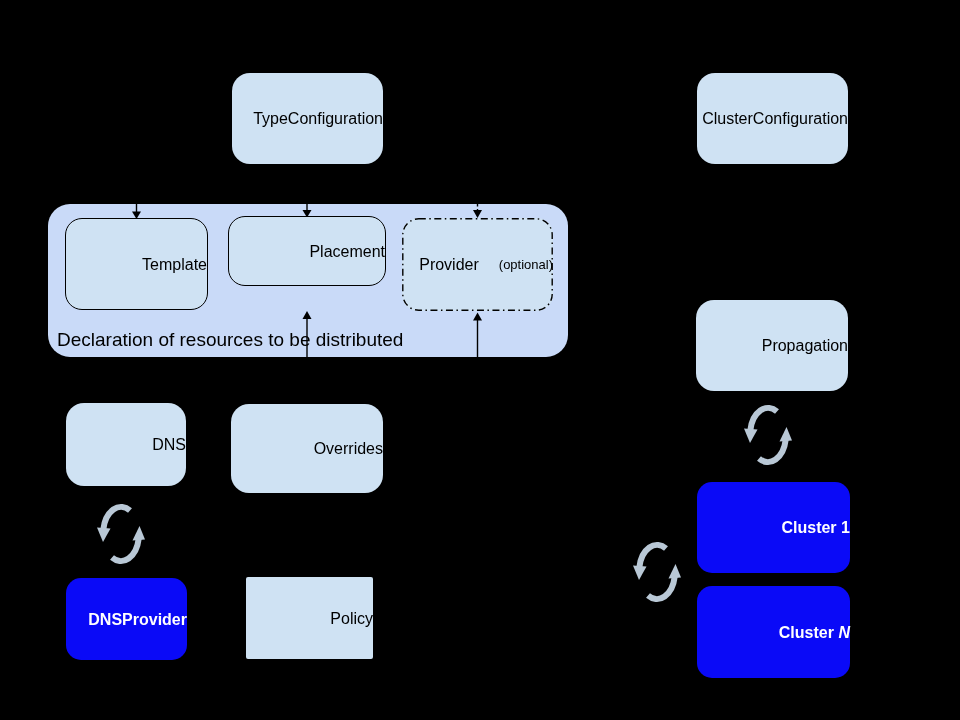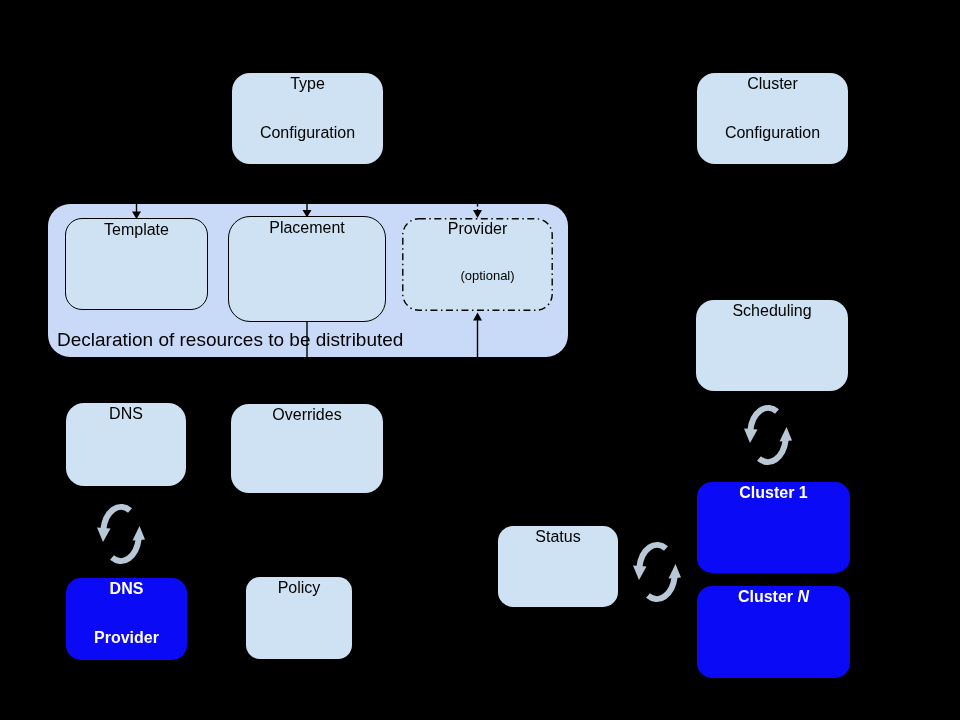--- a/index.html
+++ b/index.html
@@ -41,29 +41,28 @@
   .overlay{
     position:absolute;left:0;top:0;width:960px;height:720px;
     pointer-events:none;
   }
   .arrow-line{stroke:var(--arrow-color);stroke-width:1.4;fill:none;}
   .arrow-line.dashed{stroke-dasharray:3 2.5;}
   .arrow-head{fill:var(--arrow-color);stroke:none;}
   
   .box{
     position:absolute;
-    display:flex;flex-direction:column;
-    align-items:center;justify-content:flex-start;
+    display:flex;
+    align-items:center;justify-content:flex-end;
     text-align:center;
     background:var(--box-fill);
     color:var(--text-dark);
     border-radius:18px;
     font-size:16px;line-height:21px;
     box-sizing:border-box;
-    gap:28px;
   }
   .box.bordered{
     border:1.4px solid var(--arrow-color);
     border-radius:17px;
   }
   .box.blue{
     background:var(--highlight-fill);
     color:var(--text-light);
     font-weight:bold;
     border-radius:15px;
@@ -74,26 +73,26 @@
   .label-row .suffix{margin-left:4.5px;}
   .dashborder{position:absolute;left:0;top:0;width:100%;height:100%;}
   .dash-rect{
     fill:none;stroke:var(--arrow-color);stroke-width:1.4;
     stroke-dasharray:7 3.5 1.5 3.5;
   }
   
   #type-config{left:232px;top:73px;width:151px;height:91px;}
   #cluster-config{left:697px;top:73px;width:151px;height:91px;}
   #template{left:65px;top:218px;width:143px;height:92px;}
-  #placement{left:228px;top:216px;width:158px;height:106px;border-radius:22px;}
+  #placement{left:228px;top:216px;width:158px;height:70px;}
   #overrides{left:402px;top:218px;width:151px;height:93px;border-radius:16px;}
   #dns{left:66px;top:403px;width:120px;height:83px;}
   #scheduling{left:231px;top:404px;width:152px;height:89px;}
   #dns-provider{left:66px;top:578px;width:121px;height:82px;}
-  #policy{left:246px;top:577px;width:106px;height:82px;border-radius:14px;}
+  #policy{left:246px;top:577px;width:127px;height:82px;border-radius:2px;}
   #propagation{left:696px;top:300px;width:152px;height:91px;}
   #status{left:498px;top:526px;width:120px;height:81px;border-radius:15px;}
   #cluster-1{left:697px;top:482px;width:153px;height:91px;}
   #cluster-n{left:697px;top:586px;width:153px;height:92px;}
   
   .sync{position:absolute;width:52px;height:74px;}
   #dns-sync{left:95px;top:497px;}
   #propagation-sync{left:742px;top:398px;}
   #status-sync{left:631px;top:535px;}
   .sync-path{stroke:var(--sync-color);stroke-width:6;fill:none;}
@@ -180,33 +179,30 @@
   <div id="dns-provider" class="box blue">
     <span>DNS</span>
     <span>Provider</span>
   </div>
 
   <div id="policy" class="box">
     <span>Policy</span>
   </div>
 
   <div id="propagation" class="box">
-    <span>Scheduling</span>
+    <span>Propagation</span>
   </div>
 
   <svg id="propagation-sync" class="sync" viewBox="0 0 52 72">
     <path class="sync-path" d="M35 12.5 A 18 27 0 0 0 8.3 31.5"></path>
     <polygon class="sync-head" points="2,29.5 15.5,30.5 8,44"></polygon>
     <path class="sync-path" d="M17 59.5 A 18 27 0 0 0 43.7 40.7"></path>
     <polygon class="sync-head" points="37.5,42.5 50,41.5 44.5,28"></polygon>
   </svg>
 
-  <div id="status" class="box">
-    <span>Status</span>
-  </div>
 
   <svg id="status-sync" class="sync" viewBox="0 0 52 72">
     <path class="sync-path" d="M35 12.5 A 18 27 0 0 0 8.3 31.5"></path>
     <polygon class="sync-head" points="2,29.5 15.5,30.5 8,44"></polygon>
     <path class="sync-path" d="M17 59.5 A 18 27 0 0 0 43.7 40.7"></path>
     <polygon class="sync-head" points="37.5,42.5 50,41.5 44.5,28"></polygon>
   </svg>
 
   <div id="cluster-1" class="box blue">
     <span class="label-row">

